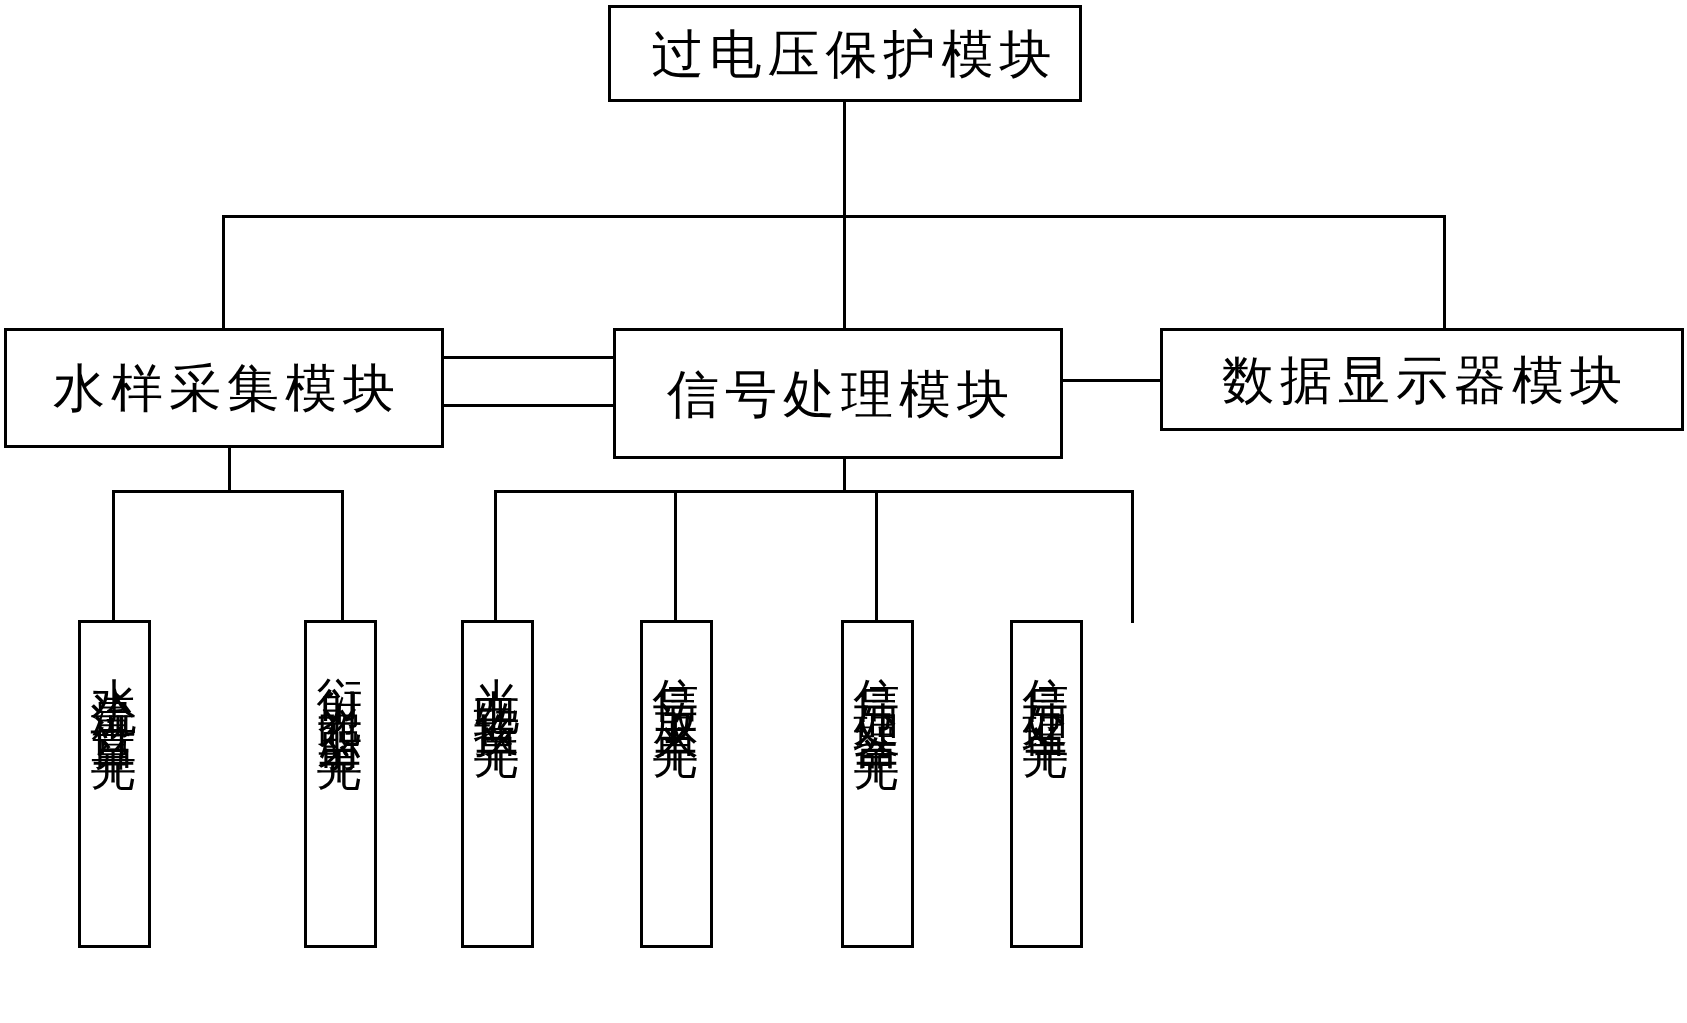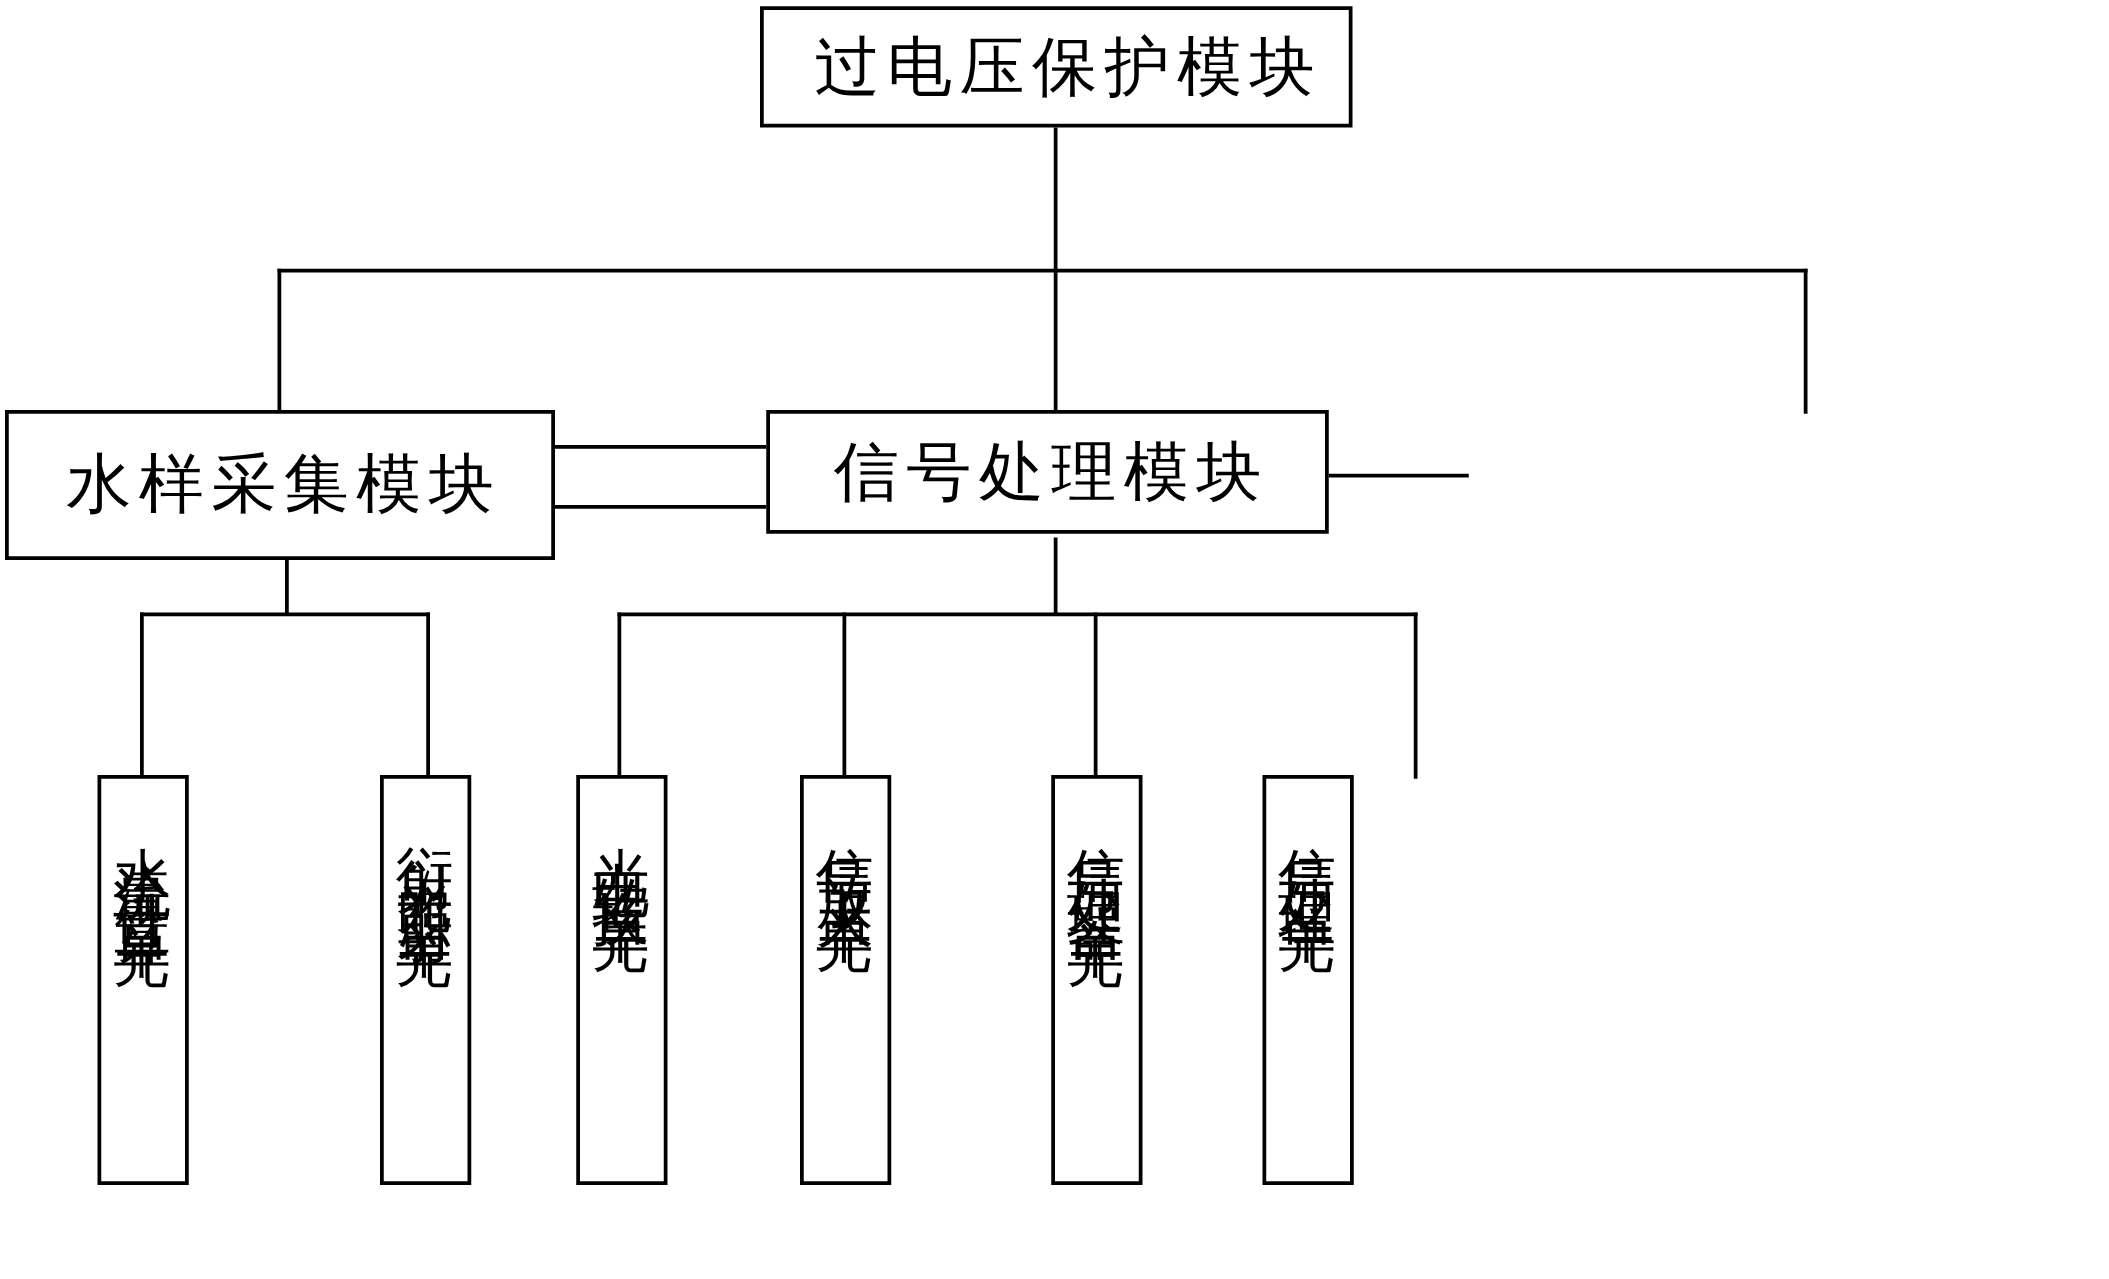--- a/index.html
+++ b/index.html
@@ -81,24 +81,27 @@
   <div class="line v" style="left:1131px;top:490px;height:133px;"></div>
 
   <div class="box h" style="left:608px;top:5px;width:474px;height:97px;padding-left:13px;">
     <span class="lbl">过电压保护模块</span>
   </div>
 
   <div class="box h" style="left:4px;top:328px;width:440px;height:120px;">
     <span class="lbl">水样采集模块</span>
   </div>
 
-  <div class="box h" style="left:613px;top:328px;width:450px;height:99px;">
+  <div class="box h" style="left:613px;top:328px;width:450px;height:131px;">
     <span class="lbl">信号处理模块</span>
   </div>
 
+  <div class="box h" style="left:1160px;top:328px;width:524px;height:103px;">
+    <span class="lbl">数据显示器模块</span>
+  </div>
 
   <div class="box v" style="left:78px;top:620px;width:73px;height:328px;">
     <span class="lbl">水流量计算单元</span>
   </div>
 
   <div class="box v" style="left:304px;top:620px;width:73px;height:328px;">
     <span class="lbl">衍射光照射单元</span>
   </div>
 
   <div class="box v" style="left:461px;top:620px;width:73px;height:328px;">

